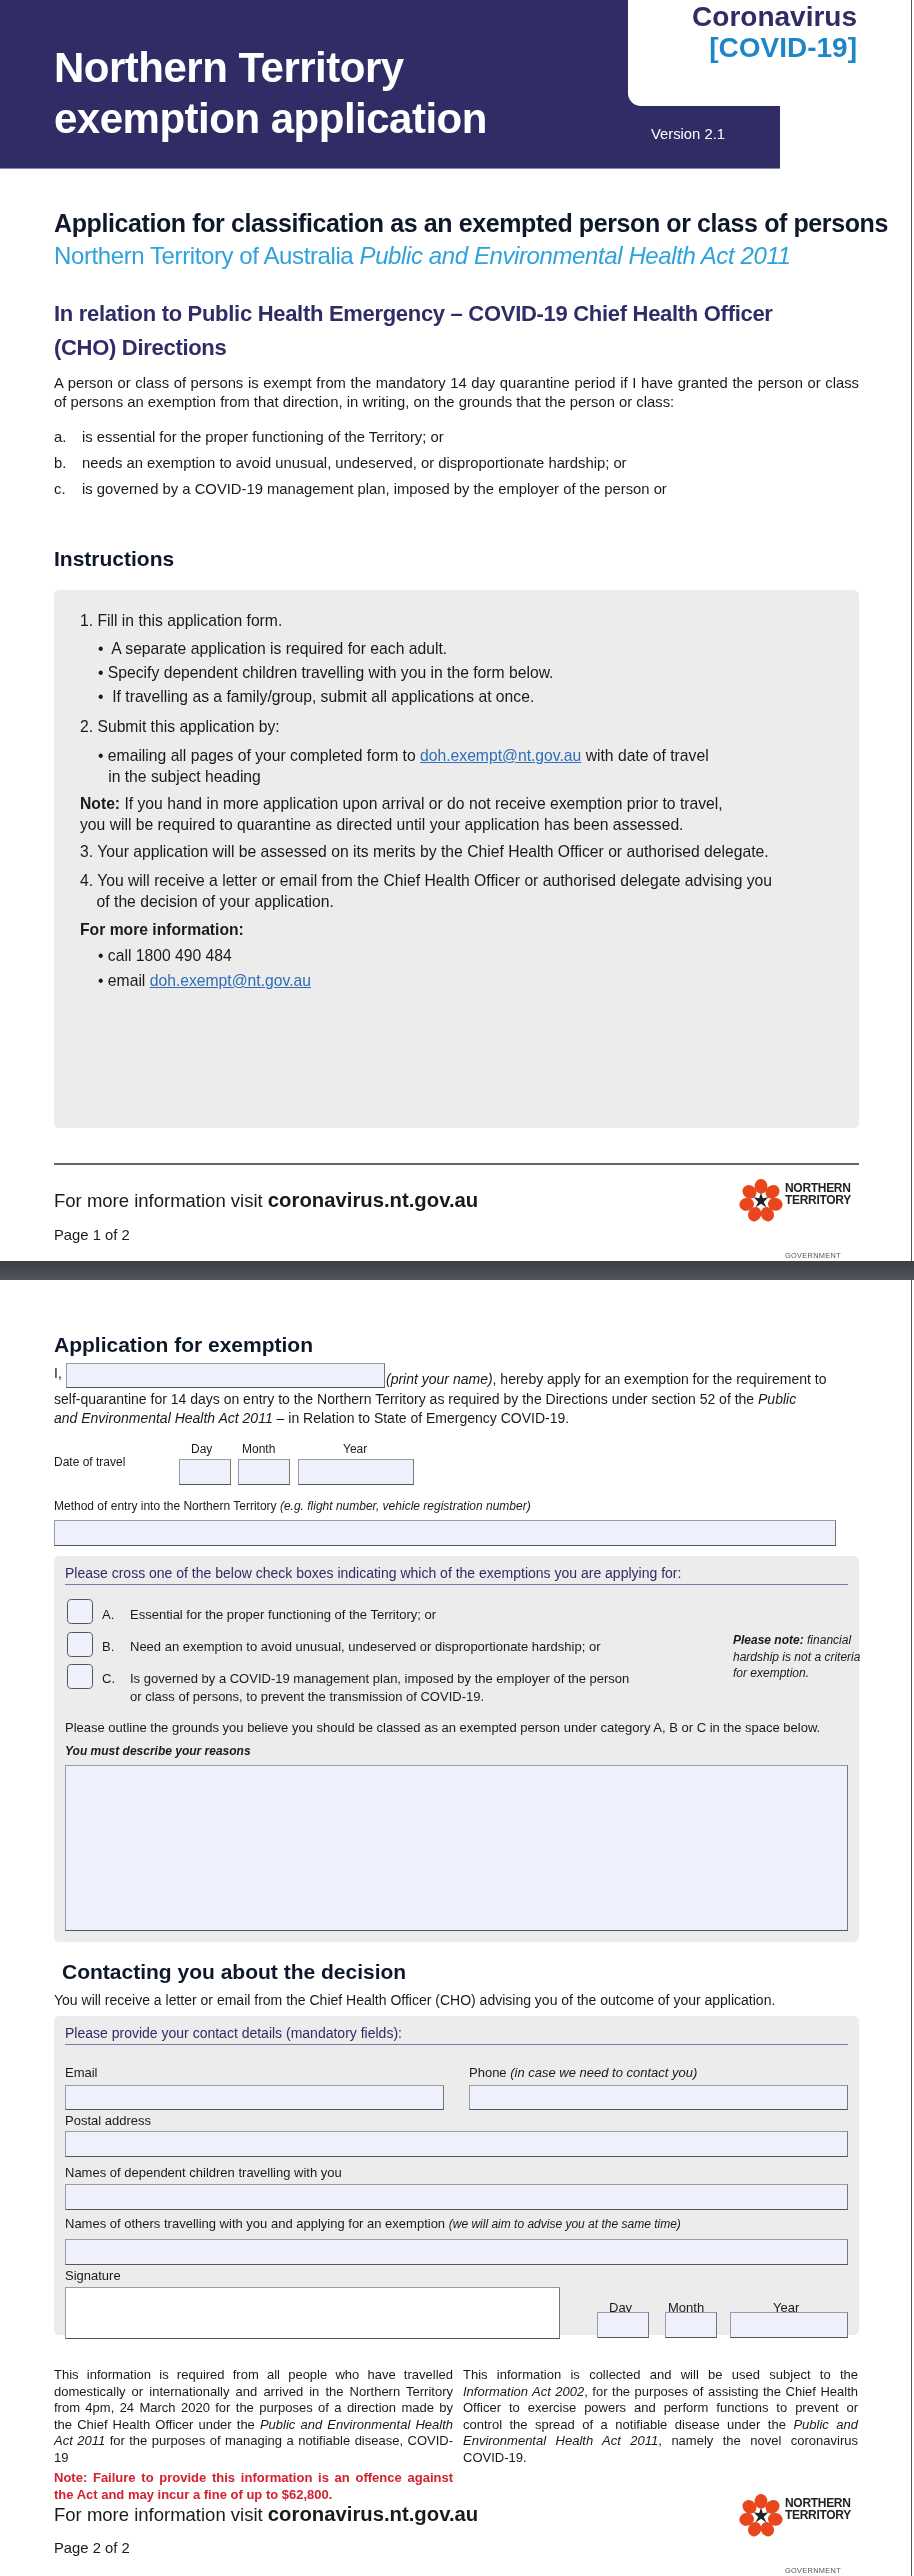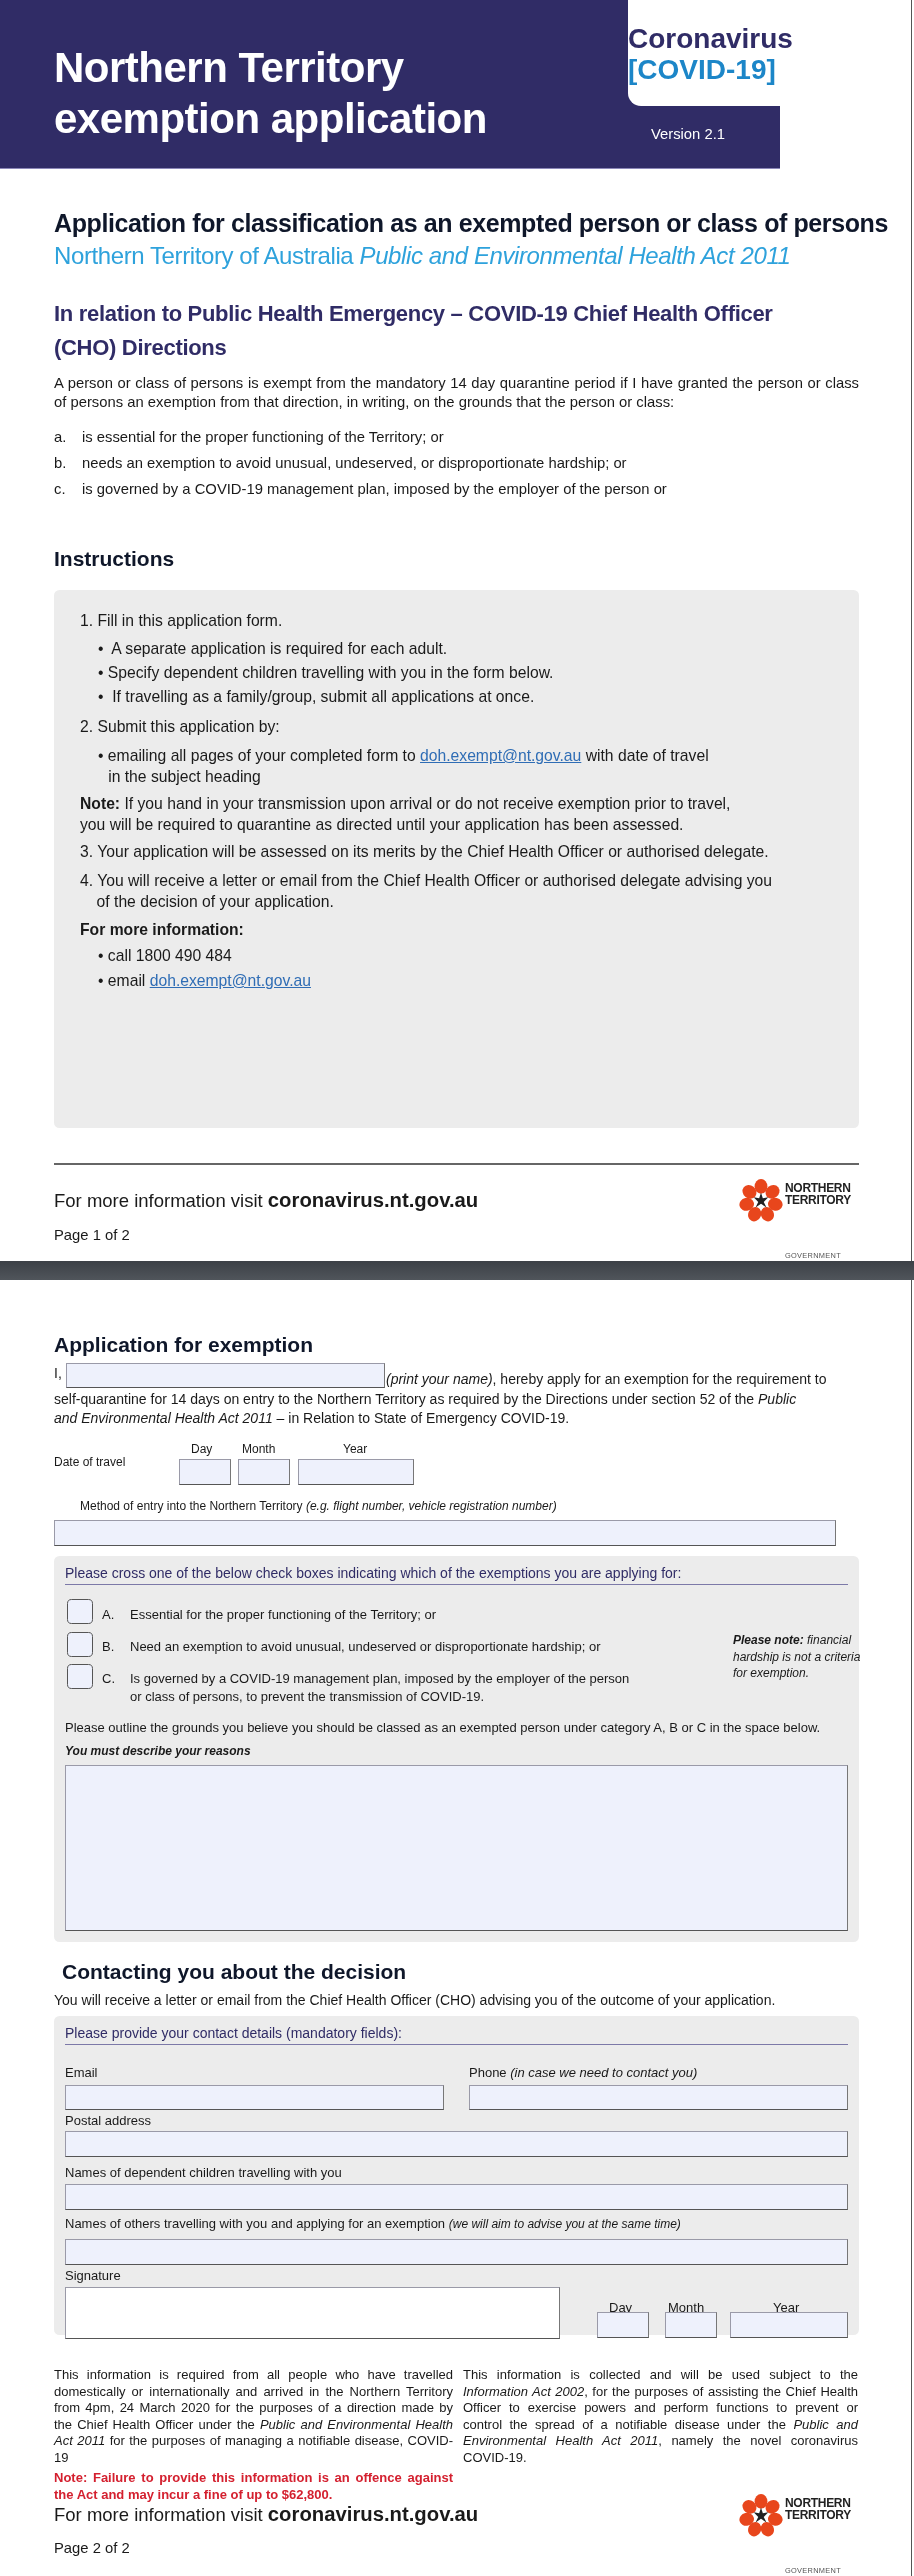--- a/index.html
+++ b/index.html
@@ -7,21 +7,21 @@
   body { font-family: "Liberation Sans", sans-serif; color: #1a1a1a; position: relative; height: 2576px; overflow: hidden; }
   .page { position: absolute; left: 0; width: 912px; background: #fff; border-right: 1.8px solid #555; }
   .page1 { top: 0; height: 1261px; }
   .separator { position: absolute; left: 0; top: 1261px; width: 914px; height: 18.5px; background: linear-gradient(#3c4046, #50555b); }
   .page2 { top: 1280px; height: 1296px; }
   .abs { position: absolute; }
 
   
   .banner { position: absolute; left: 0; top: 0; width: 780px; height: 169px; background: #302c66; border-bottom: 1.8px solid #8b87b8; }
   .banner-title { position: absolute; left: 54px; top: 42px; color: #fff; font-size: 42px; font-weight: bold; line-height: 51px; letter-spacing: -0.5px; }
-  .badge { position: absolute; left: 628px; top: 0; width: 229px; height: 106px; background: #fff; border-radius: 0 0 13px 13px; text-align: left; padding-top: 24px; }
+  .badge { position: absolute; left: 628px; top: 0; width: 229px; height: 106px; background: #fff; border-radius: 0 0 13px 13px; text-align: right; padding-top: 2px; }
   .badge-line1 { color: #302c66; font-size: 28px; font-weight: bold; line-height: 30.5px; }
   .badge-line2 { color: #1c86c8; font-size: 28px; font-weight: bold; line-height: 30.5px; }
   .version { position: absolute; right: 55px; top: 126px; color: #fff; font-size: 14.8px; }
 
   .h-blue { color: #0f172a; font-weight: bold; }
   .title1 { left: 54px; top: 209px; font-size: 25px; letter-spacing: -0.4px; }
   .title2 { left: 54px; top: 242px; font-size: 24px; color: #2ea2dc; font-weight: normal; letter-spacing: -0.4px; }
   .title2 i { font-style: italic; }
   .h-navy { left: 54px; top: 297px; width: 757px; font-size: 22px; font-weight: bold; color: #302c66; line-height: 34px; letter-spacing: -0.3px; }
   .intro { left: 54px; top: 374px; width: 805px; font-size: 14.8px; line-height: 19.4px; text-align: justify; }
@@ -87,21 +87,21 @@
   <div class="abs h-blue section-h" style="top:547px">Instructions</div>
 
   <div class="graybox instr" style="left:54px; top:590px; width:805px; height:538px;">
     <div class="row" style="top:20.3px">1. Fill in this application form.</div>
     <div class="row bul" style="top:48px">•&nbsp; <span>A separate application is required for each adult.</span></div>
     <div class="row bul" style="top:72px">• <span>Specify dependent children travelling with you in the form below.</span></div>
     <div class="row bul" style="top:96px">•&nbsp; <span>If travelling as a family/group, submit all applications at once.</span></div>
     <div class="row" style="top:126px">2. Submit this application by:</div>
     <div class="row bul" style="top:155px">• <span>emailing all pages of your completed form to </span><span class="link">doh.exempt@nt.gov.au</span><span> with date of travel</span>
       <div style="padding-left:10.2px">in the subject heading</div></div>
-    <div class="row" style="top:203px"><b>Note:</b><span> If you hand in your transmission upon arrival or do not receive exemption prior to travel,</span>
+    <div class="row" style="top:203px"><b>Note:</b><span> If you hand in more application upon arrival or do not receive exemption prior to travel,</span>
       <div>you will be required to quarantine as directed until your application has been assessed.</div></div>
     <div class="row" style="top:251px">3. Your application will be assessed on its merits by the Chief Health Officer or authorised delegate.</div>
     <div class="row" style="top:280px"><span>4. You will receive a letter or email from the Chief Health Officer or authorised delegate advising you</span>
       <div style="padding-left:16.6px">of the decision of your application.</div></div>
     <div class="row" style="top:329px; font-weight:bold">For more information:</div>
     <div class="row bul" style="top:355px">• <span>call 1800 490 484</span></div>
     <div class="row bul" style="top:380px">• <span>email </span><span class="link">doh.exempt@nt.gov.au</span></div>
   </div>
 
   <div class="abs footer-rule"></div>
@@ -143,21 +143,21 @@
   <div class="abs p2" style="left:54px; top:129px;"><i>and Environmental Health Act 2011</i><span> – in Relation to State of Emergency COVID-19.</span></div>
 
   <div class="abs lbl-sm" style="left:191px; top:162px;">Day</div>
   <div class="abs lbl-sm" style="left:242px; top:162px;">Month</div>
   <div class="abs lbl-sm" style="left:343px; top:162px;">Year</div>
   <div class="abs lbl-sm" style="left:54px; top:175px;">Date of travel</div>
   <div class="field" style="left:179px; top:179px; width:52px; height:26px;"><span></span></div>
   <div class="field" style="left:238px; top:179px; width:52px; height:26px;"><span></span></div>
   <div class="field" style="left:298px; top:179px; width:116px; height:26px;"><span></span></div>
 
-  <div class="abs lbl-sm" style="left:54px; top:219px;margin-left:26px;"><span>Method of entry into the Northern Territory </span><i>(e.g. flight number, vehicle registration number)</i></div>
+  <div class="abs lbl-sm" style="left:54px; top:219px;"><span>Method of entry into the Northern Territory </span><i>(e.g. flight number, vehicle registration number)</i></div>
   <div class="field" style="left:54px; top:240px; width:782px; height:26px;"><span></span></div>
 
   <div class="graybox" style="left:54px; top:276px; width:805px; height:386px;">
     <div class="subhead" style="top:9.2px">Please cross one of the below check boxes indicating which of the exemptions you are applying for:</div>
     <div class="cbx" style="left:13px; top:43px;"></div>
     <div class="opt" style="left:48px; top:50px;"><span class="ol">A.</span><span>Essential for the proper functioning of the Territory; or</span></div>
     <div class="cbx" style="left:13px; top:76px;"></div>
     <div class="opt" style="left:48px; top:82px;"><span class="ol">B.</span><span>Need an exemption to avoid unusual, undeserved or disproportionate hardship; or</span></div>
     <div class="cbx" style="left:13px; top:108px;"></div>
     <div class="opt" style="left:48px; top:114px;"><span class="ol">C.</span><span>Is governed by a COVID-19 management plan, imposed by the employer of the person</span>

